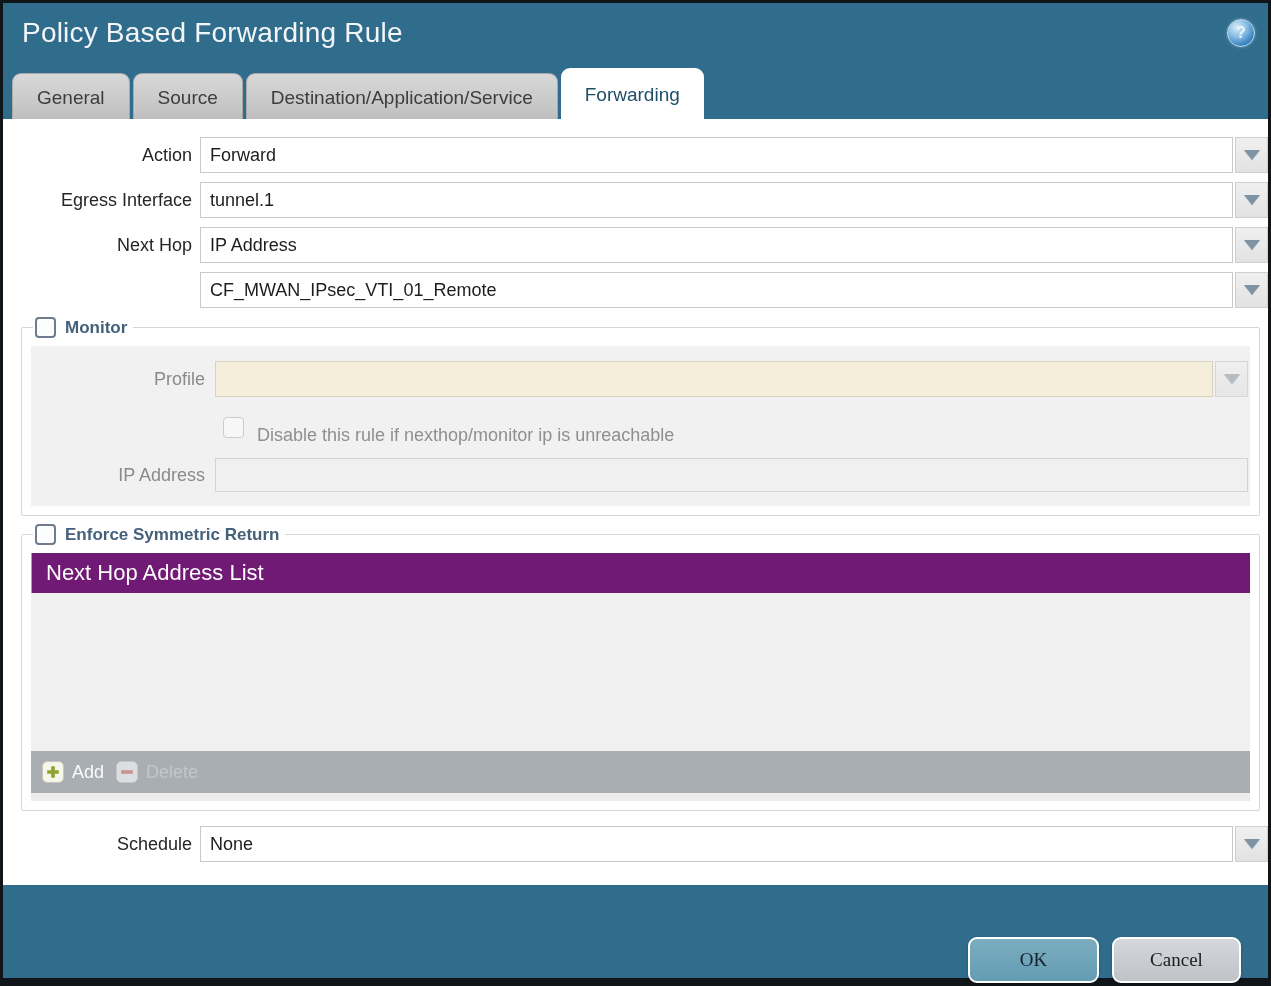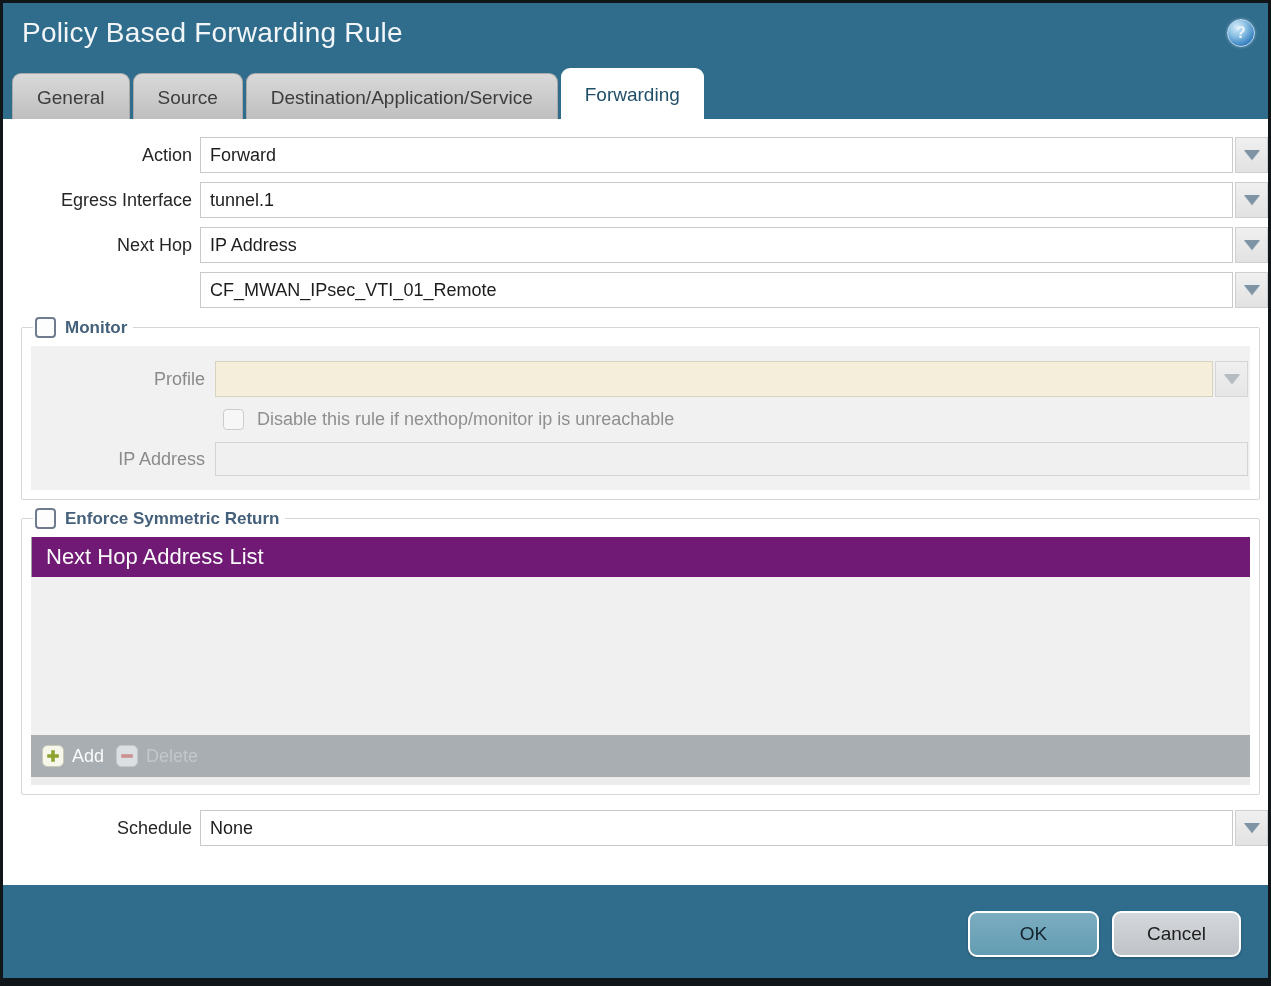--- a/index.html
+++ b/index.html
@@ -47,40 +47,40 @@
 
   
   fieldset.group{margin:8px 8px 0 18px;border:1px solid #d6d6d6;border-radius:2px;padding:8px 9px 9px 9px;}
   fieldset.group legend{display:flex;align-items:center;gap:9px;padding:0 6px 0 2px;margin-left:2px;}
   .legend-text{font-size:17px;font-weight:bold;color:#44607a;}
   .panel{background:#f1f1f1;padding:15px 0 14px 0;}
   .panel .flabel{width:182px;color:#8a8a8a;padding-right:10px;}
   .panel .frow{margin:0 2px 10px 2px;}
   .panel .frow:last-child{margin-bottom:0;}
   .cbrow{display:flex;align-items:center;gap:13px;margin-left:192px !important;padding:2px 0;}
-  .dis-label{font-size:18px;color:#8f8f8f;}
+  .dis-label{font-size:18px;color:#8f8f8f;margin-top:16px;}
 
   
   .tablewrap{margin:0;}
   .tblheader{height:40px;background:#701a75;border-left:1px solid #9ea3a7;display:flex;align-items:center;
              padding-left:14px;color:#fafafa;font-size:22px;cursor:pointer;}
   .tblbody{height:158px;background:#f0f0f0;}
   .tblfooter{height:42px;background:#a9aeb3;display:flex;align-items:center;gap:12px;padding-left:11px;}
   .strip{height:8px;background:#ececec;}
   .tbtn{display:flex;align-items:center;gap:8px;cursor:pointer;background:none;border:none;padding:0;
         font-family:"Liberation Sans",sans-serif;}
   .tbtn .tlabel{font-size:18px;color:#fbfbfb;}
   .tbtn.disabled{cursor:default;}
   .tbtn.disabled .tlabel{color:#c3c7c9;}
 
   
   .footer{height:94px;display:flex;justify-content:flex-end;align-items:flex-start;
           gap:13px;padding:26px 27px 0 0;box-sizing:border-box;}
   .btn{height:46px;border-radius:9px;border:2px solid #ffffff;font-size:19px;cursor:pointer;
-       font-family:Liberation Sans, sans-serif;box-shadow:0 1px 3px rgba(0,0,0,.25);}
+       font-family:Liberation Serif, serif;box-shadow:0 1px 3px rgba(0,0,0,.25);margin-top:26px;}
   .btn.ok{width:131px;background:linear-gradient(#7cadc0,#639cb3);color:#14222c;}
   .btn.cancel{width:129px;background:linear-gradient(#d4d7db,#bfc3c8);color:#1d1d1d;}
 </style>
 </head>
 <body>
 
 <div class="frame">
   <div class="window">
 
     <div class="titlebar">

